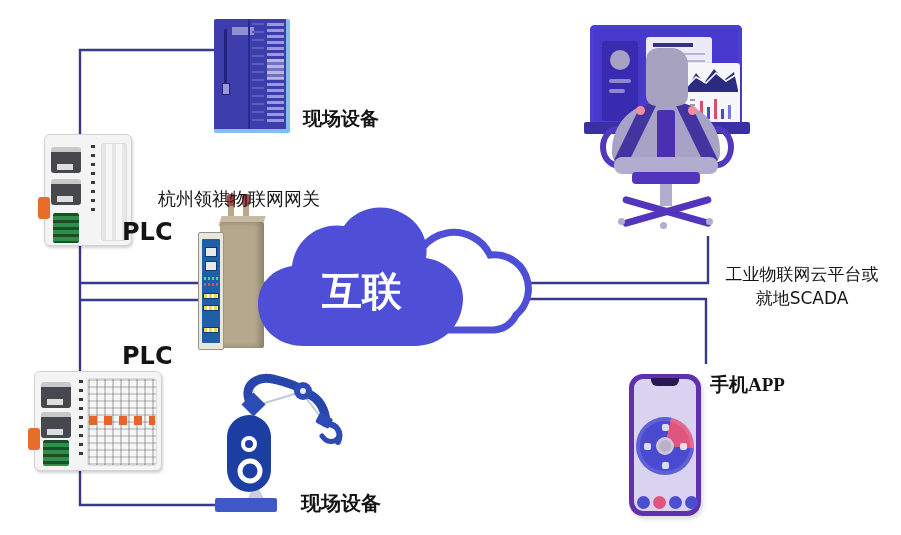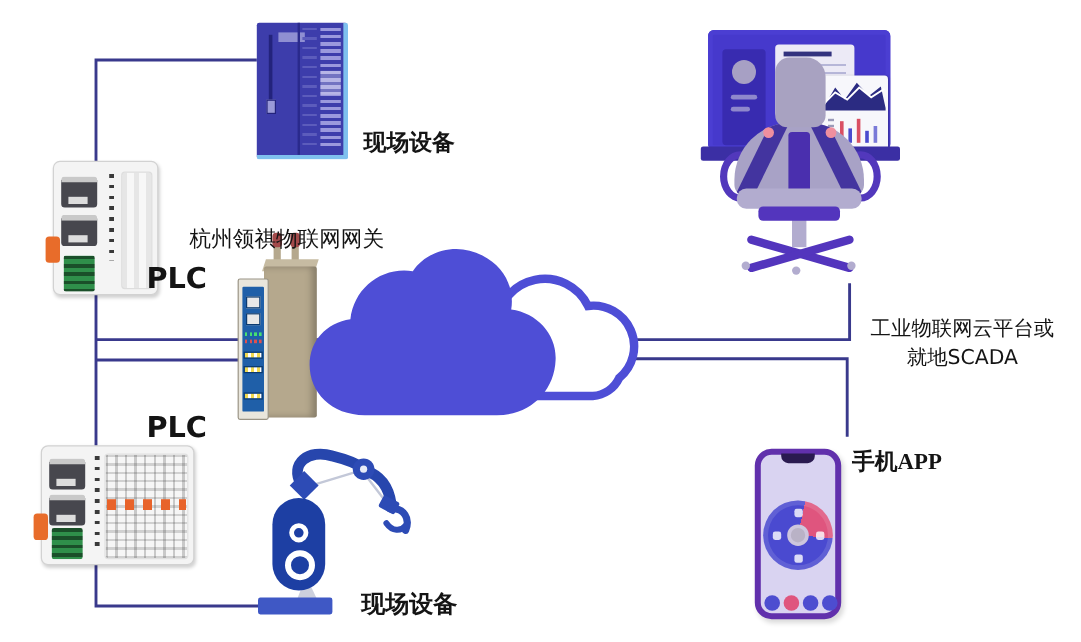--- a/index.html
+++ b/index.html
@@ -178,20 +178,21 @@
         <div class="gw-term" style="top:88px;"></div>
       </div>
     </div>
   </div>
 
   <svg class="abs cloud-svg" width="286" height="155" viewBox="0 0 286 155">
     <path d="M168,130 a30,30 0 0 1 -6,-59 a40,40 0 0 1 76,-16 a34,34 0 0 1 26,60 a26,26 0 0 1 -22,15 z" fill="#ffffff" stroke="#4e4ed6" stroke-width="7"></path>
     <path d="M52,146 C24,146 6,127 6,104 C6,84 20,69 40,66 C43,40 66,22 92,26 C104,8 130,2 150,13
              C168,22 177,40 174,58 C196,61 212,79 211,100 C210,126 190,146 162,146 Z" fill="#4e4ed6"></path>
   </svg>
+  <div class="lbl cloud-label">互联</div>
 
   <div class="abs ws">
     <div class="monitor">
       <div class="mon-left">
         <div class="mon-avatar"></div>
         <div class="mon-bar" style="top:38px;"></div>
         <div class="mon-bar" style="top:48px;width:16px;"></div>
       </div>
       <div class="mon-doc">
         <div class="mon-doc-lines"></div>

